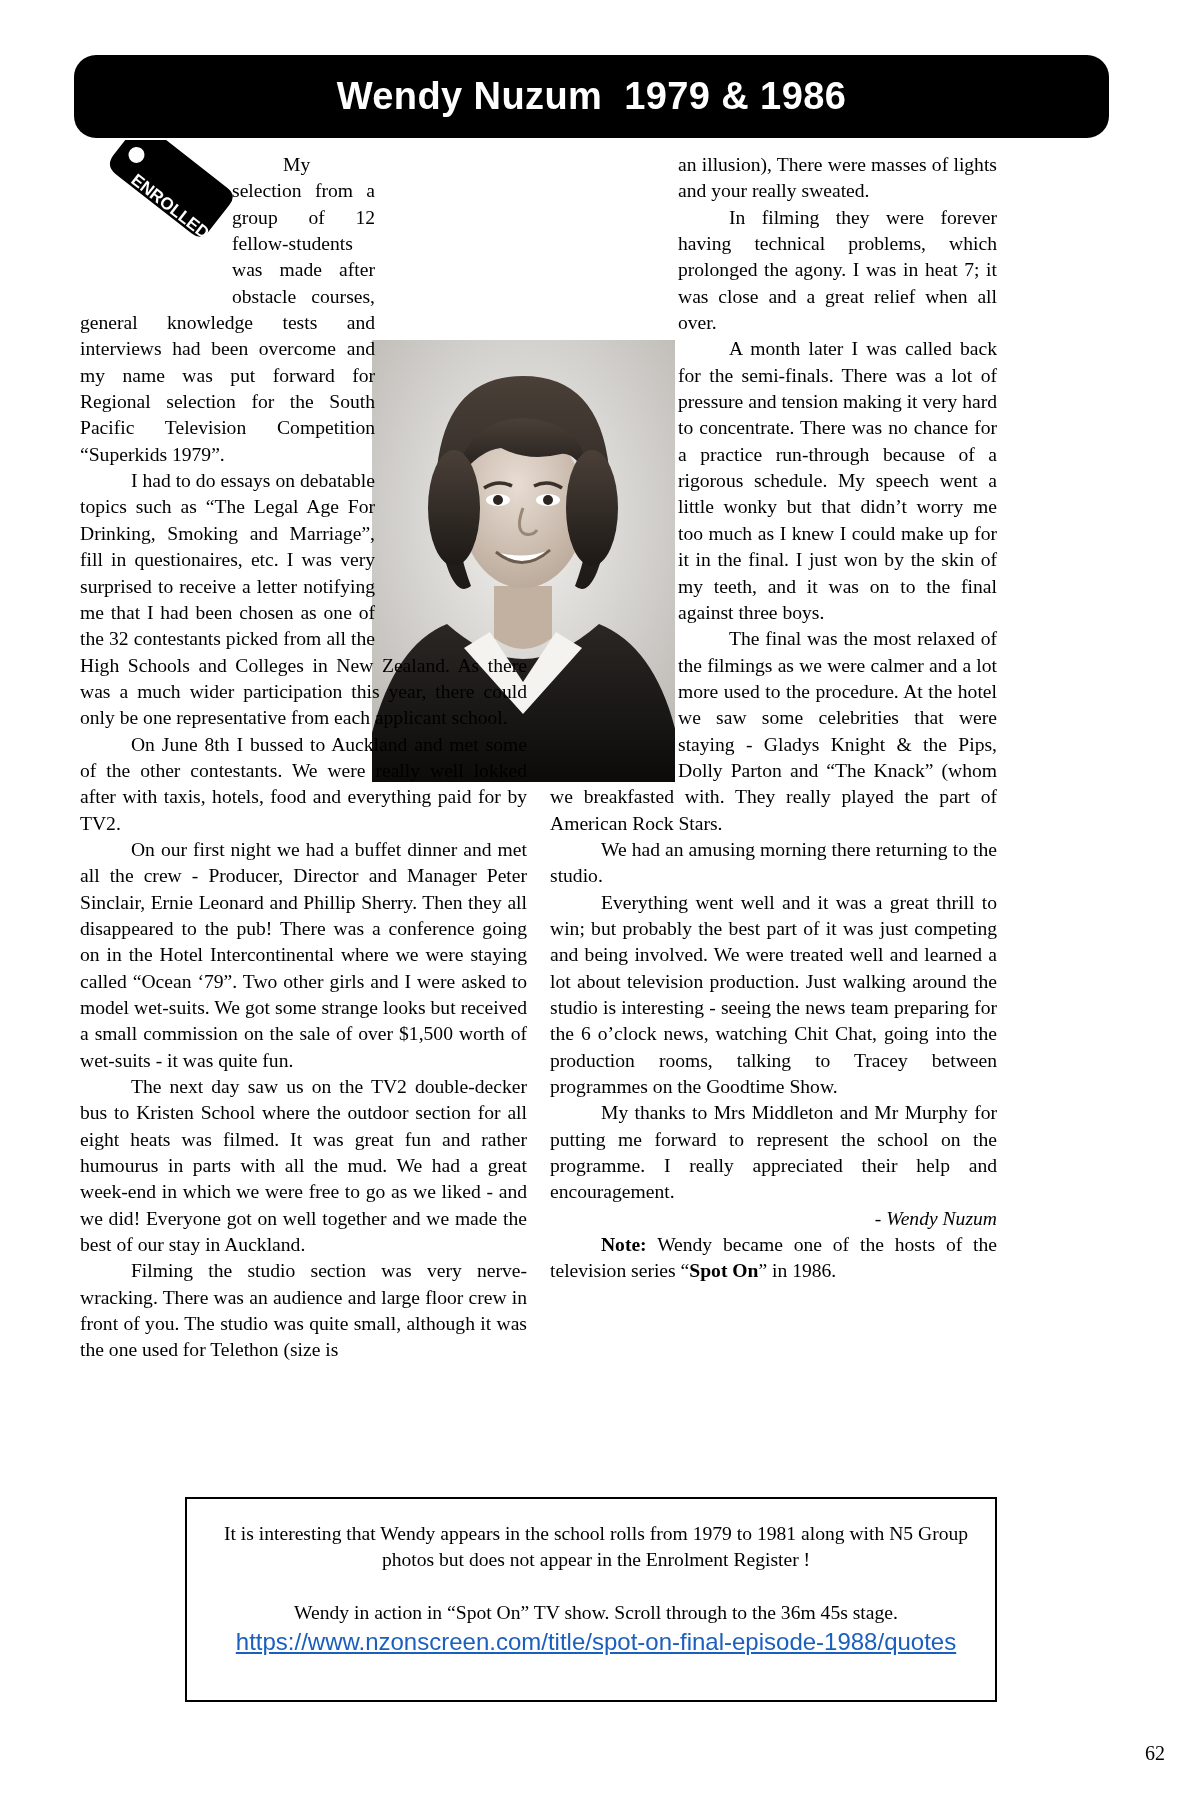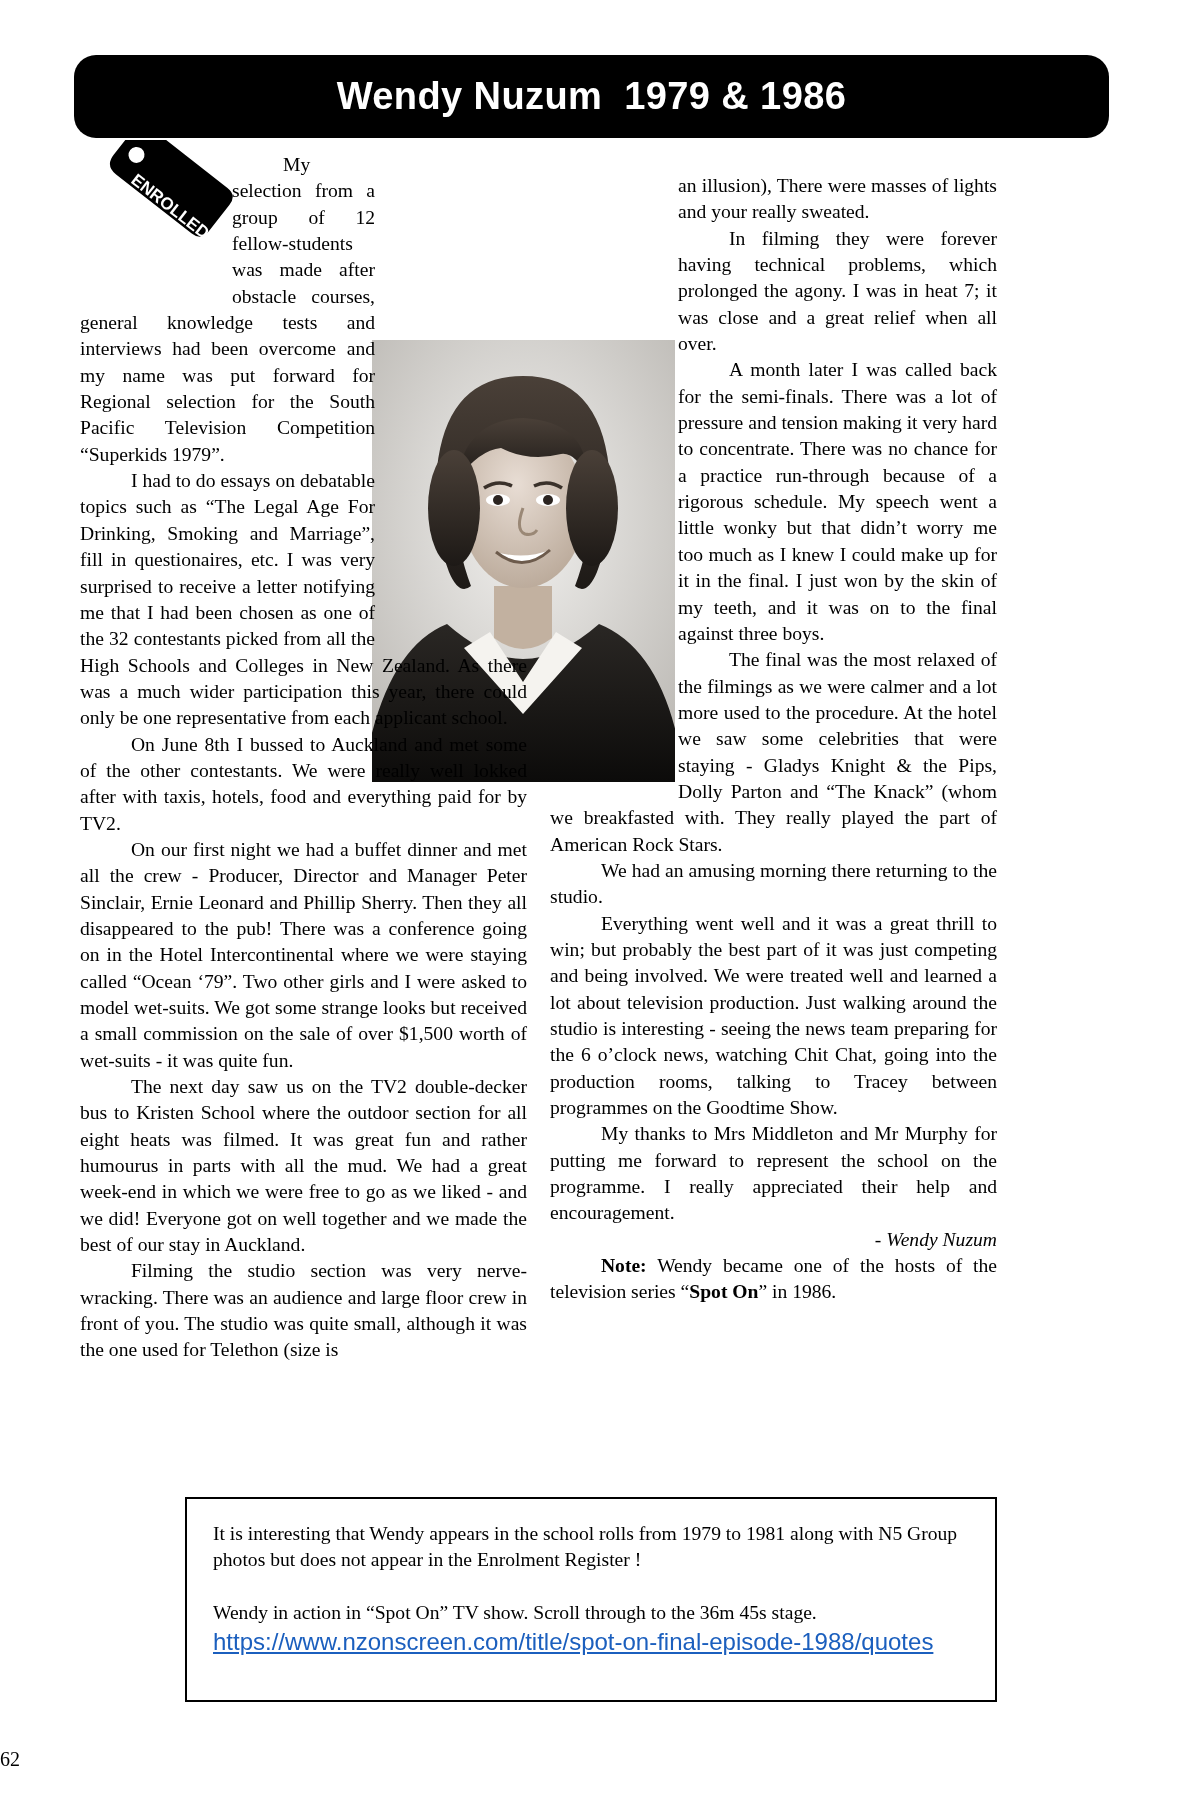--- a/index.html
+++ b/index.html
@@ -67,21 +67,21 @@
     font-size: 19.6px;
     line-height: 1.345;
     text-align: justify;
     text-justify: inter-word;
     hyphens: none;
   }
   .col p {
     margin: 0;
     text-indent: 2.6em;
   }
-  .col p.noindent { text-indent: 0; margin-top: 21px; }
+  .col p.noindent { text-indent: 0; }
 
   #col-left {
     left: 80px;
     top: 152px;
     width: 447px;
   }
   #col-right {
     left: 550px;
     top: 152px;
     width: 447px;
@@ -130,41 +130,41 @@
   
   .bottom-box {
     position: absolute;
     left: 185px;
     top: 1497px;
     width: 812px;
     height: 205px;
     border: 2px solid #000;
     box-sizing: border-box;
     padding: 22px 16px 0 26px;
+    text-align: center;
     font-size: 19.6px;
     line-height: 1.35;
   }
   .bottom-box p { margin: 0; }
   .bottom-box .gap { height: 26px; }
   .link {
     font-family: "Liberation Sans", sans-serif;
     font-size: 24px;
     color: #1b5fbe;
     text-decoration: underline;
     word-break: break-all;
   }
 
   .page-number {
     position: absolute;
     left: 0;
     top: 1742px;
     width: 1165px;
-    text-align: left;
+    text-align: right;
     font-size: 20px;
-    margin-top: 6px;
   }
 </style>
 </head>
 <body>
 
 <div class="page">
 
   <div class="banner">
     <div class="banner-inner">
       <span>Wendy Nuzum</span>

